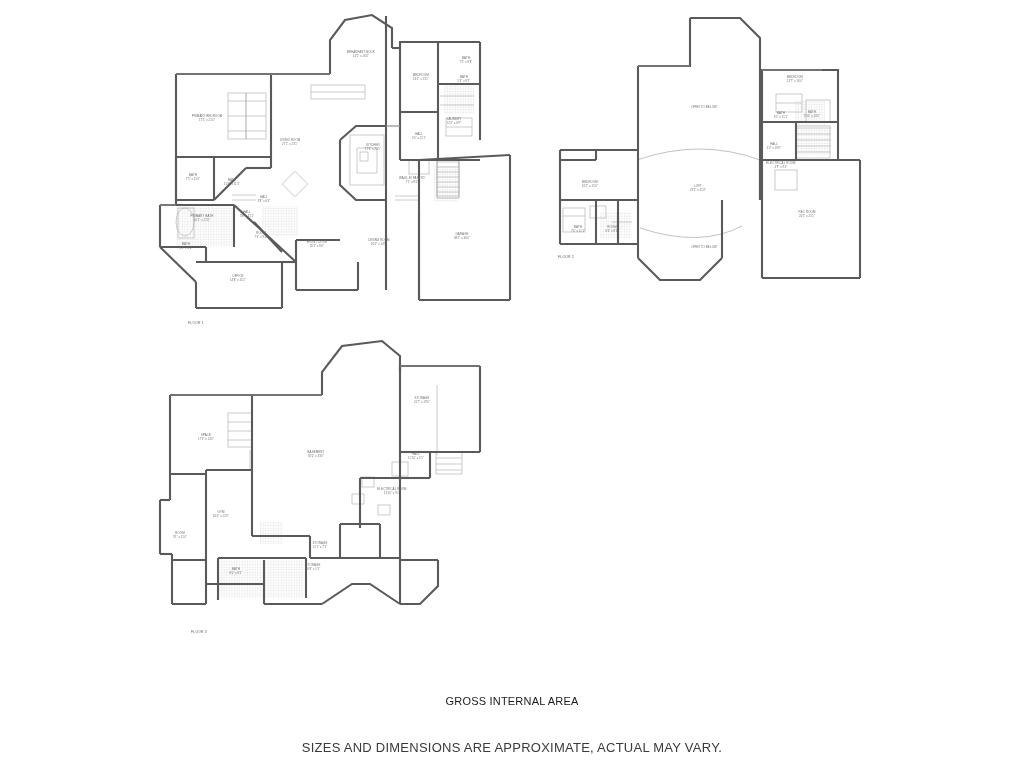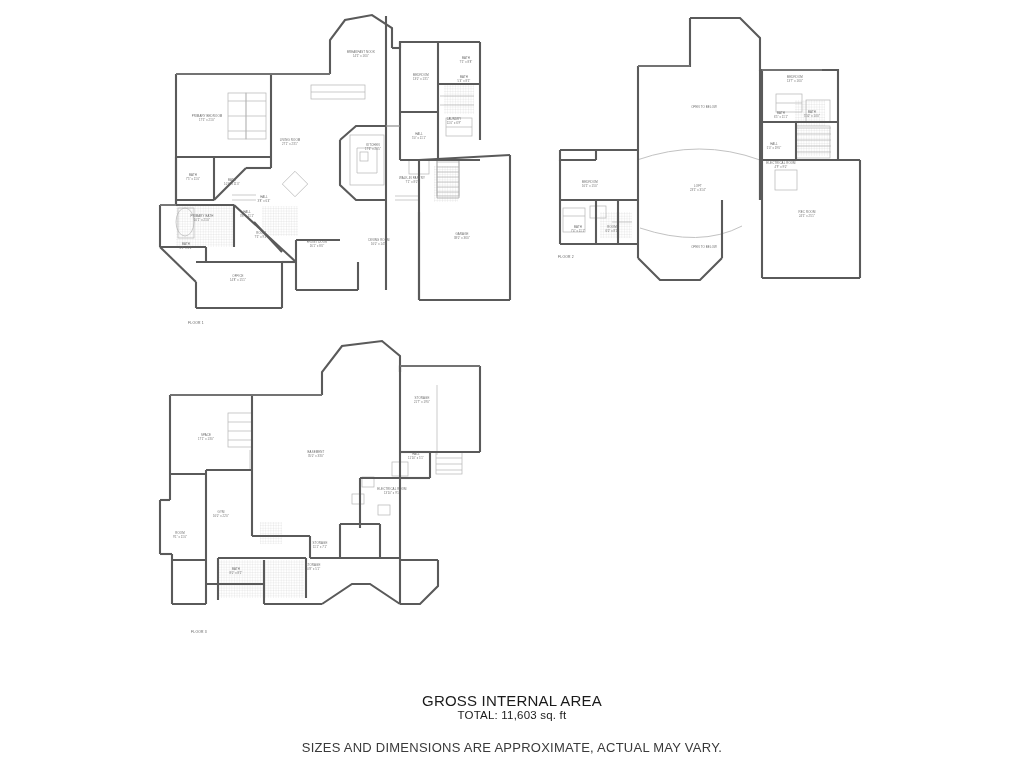--- a/index.html
+++ b/index.html
@@ -32,21 +32,21 @@
   }
   .footer-block {
     position: absolute;
     left: 0;
     top: 694px;
     width: 1024px;
     text-align: center;
   }
   .gia-title {
     font-family: "Liberation Sans", sans-serif;
-    font-size: 15px;
+    font-size: 11px;
     letter-spacing: 0.2px;
     color: #1a1a1a;
     line-height: 14px;
     margin: 0;
   }
   .gia-total {
     font-family: "Liberation Sans", sans-serif;
     font-size: 11.5px;
     letter-spacing: 0.2px;
     color: #1a1a1a;
@@ -518,18 +518,17 @@
             <text x="236" y="570" text-anchor="middle" font-family="&quot;Liberation Sans&quot;, sans-serif" font-size="2.9" letter-spacing="0.12" fill="#6a6a6a">BATH</text>
             <text x="236" y="573.6" text-anchor="middle" font-family="&quot;Liberation Sans&quot;, sans-serif" font-size="2.7" letter-spacing="0.1" fill="#6a6a6a">8'0" x 8'1"</text>
           </g>
           <text x="199" y="633" text-anchor="middle" font-family="&quot;Liberation Sans&quot;, sans-serif" font-size="3.4" letter-spacing="0.2" fill="#5a5a5a">FLOOR 3</text>
         </g>
       </g>
   </svg>
 
   <div class="footer-block">
     <p class="gia-title">GROSS INTERNAL AREA</p>
-    <p class="gia-total">TOTAL: 11,603 sq. ft</p>
   </div>
 
   <div class="disclaimer">SIZES AND DIMENSIONS ARE APPROXIMATE, ACTUAL MAY VARY.</div>
 
 </div>
 
 </body></html>

